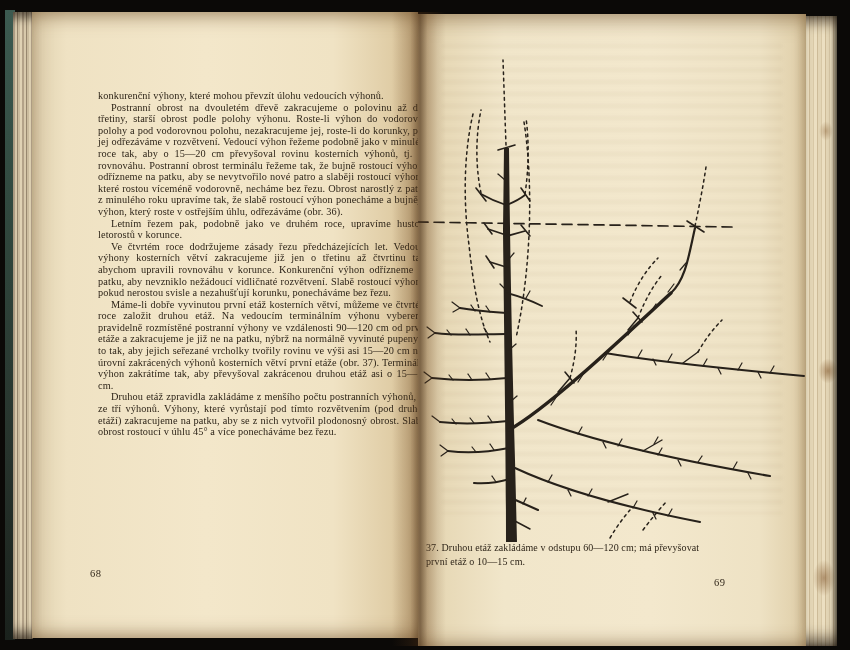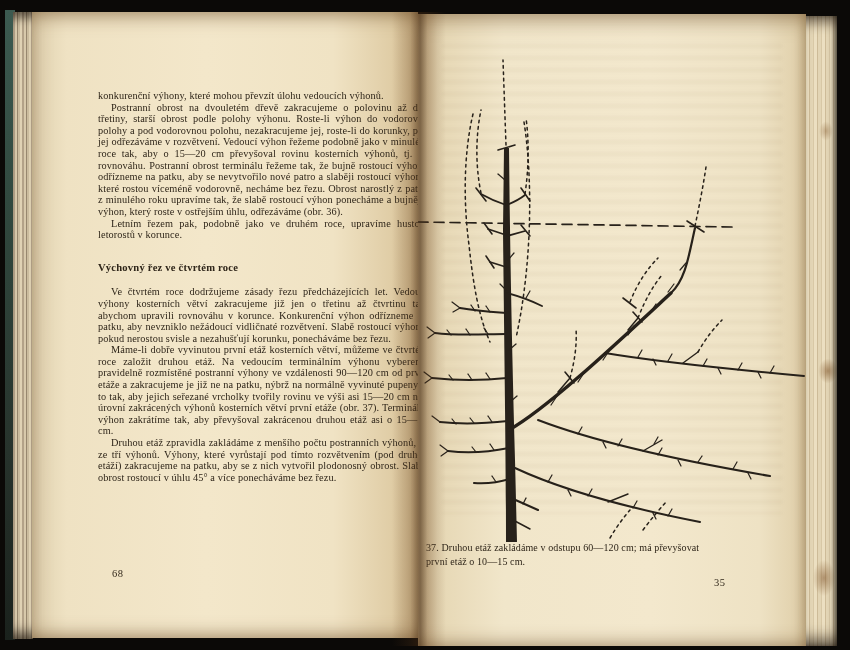--- a/index.html
+++ b/index.html
@@ -57,21 +57,21 @@
     font-size:10.3px;line-height:11.6px;color:#2e2519;
     text-align:justify;letter-spacing:.1px;
   }
   .para{margin:0;text-indent:13px;}
   .para.noindent{text-indent:0;margin-top:36px;}
   .heading{
     margin:21px 0 13px 0;font-weight:bold;font-size:10.6px;letter-spacing:.2px;
     text-align:left;
   }
   .pagenum{position:absolute;font-size:10.5px;color:#32281b;letter-spacing:.5px;}
-  .pagenum-left{left:80px;top:556px;}
+  .pagenum-left{left:58px;top:556px;}
   .pagenum-right{left:296px;top:563px;}
   
   .figure-wrap{position:absolute;left:0;top:16px;width:390px;height:524px;}
   .showthrough{
     position:absolute;left:24px;top:30px;width:340px;height:470px;pointer-events:none;
     background:repeating-linear-gradient(180deg,
       rgba(134,110,72,.06) 0 4px,rgba(134,110,72,0) 4px 12px);
     filter:blur(1.5px);
   }
   .caption{
@@ -89,21 +89,20 @@
 
   <div class="cover-edge"></div>
   <div class="left-stack"></div>
   <div class="right-stack"></div>
 
   <div class="page page-left">
     <div class="textcol">
       <p class="para noindent">konkurenční výhony, které mohou převzít úlohu vedoucích výhonů.</p>
       <p class="para">Postranní obrost na dvouletém dřevě zakracujeme o polovinu až dvě třetiny, starší obrost podle polohy výhonu. Roste-li výhon do vodorovné polohy a pod vodorovnou polohu, nezakracujeme jej, roste-li do korunky, pak jej odřezáváme v rozvětvení. Vedoucí výhon řežeme podobně jako v minulém roce tak, aby o 15—20 cm převyšoval rovinu kosterních výhonů, tj. na rovnováhu. Postranní obrost terminálu řežeme tak, že bujně rostoucí výhony odřízneme na patku, aby se nevytvořilo nové patro a slaběji rostoucí výhony, které rostou víceméně vodorovně, necháme bez řezu. Obrost narostlý z patek z minulého roku upravíme tak, že slabě rostoucí výhon ponecháme a bujnější výhon, který roste v ostřejším úhlu, odřezáváme (obr. 36).</p>
       <p class="para">Letním řezem pak, podobně jako ve druhém roce, upravíme hustotu letorostů v korunce.</p>
-      <h3 class="heading">Výchovný řez ve čtvrtém roce</h3>
       <p class="para">Ve čtvrtém roce dodržujeme zásady řezu předcházejících let. Vedoucí výhony kosterních větví zakracujeme již jen o třetinu až čtvrtinu tak, abychom upravili rovnováhu v korunce. Konkurenční výhon odřízneme na patku, aby nevzniklo nežádoucí vidličnaté rozvětvení. Slabě rostoucí výhony, pokud nerostou svisle a nezahušťují korunku, ponecháváme bez řezu.</p>
       <p class="para">Máme-li dobře vyvinutou první etáž kosterních větví, můžeme ve čtvrtém roce založit druhou etáž. Na vedoucím terminálním výhonu vybereme pravidelně rozmístěné postranní výhony ve vzdálenosti 90—120 cm od první etáže a zakracujeme je již ne na patku, nýbrž na normálně vyvinuté pupeny, a to tak, aby jejich seřezané vrcholky tvořily rovinu ve výši asi 15—20 cm nad úrovní zakrácených výhonů kosterních větví první etáže (obr. 37). Terminální výhon zakrátíme tak, aby převyšoval zakrácenou druhou etáž asi o 15—20 cm.</p>
       <p class="para">Druhou etáž zpravidla zakládáme z menšího počtu postranních výhonů, tj. ze tří výhonů. Výhony, které vyrůstají pod tímto rozvětvením (pod druhou etáží) zakracujeme na patku, aby se z nich vytvořil plodonosný obrost. Slabší obrost rostoucí v úhlu 45° a více ponecháváme bez řezu.</p>
     </div>
     <span class="pagenum pagenum-left">68</span>
   </div>
 
   <div class="page page-right">
     <div class="showthrough"></div>
 
@@ -240,17 +239,17 @@
           <path d="M236,414 L240,407"></path>
             <path d="M108,268 L112,261"></path>
         </g>
       </svg>
     </div>
 
     <div class="caption">
       <span>37. Druhou etáž zakládáme v odstupu 60—120 cm; má převyšovat</span>
       <span>první etáž o 10—15 cm.</span>
     </div>
-    <span class="pagenum pagenum-right">35</span>
+    <span class="pagenum pagenum-right">69</span>
   </div>
 
   <div class="gutter"></div>
 </div>
 
 </body></html>

